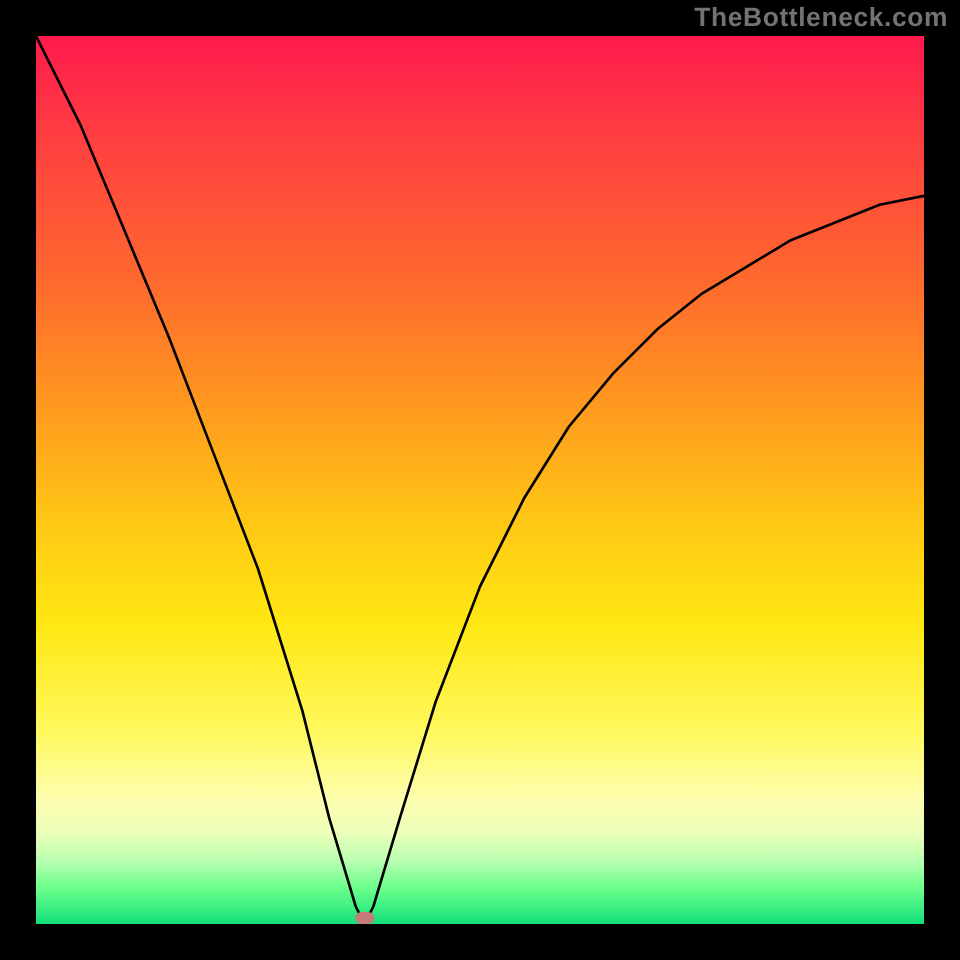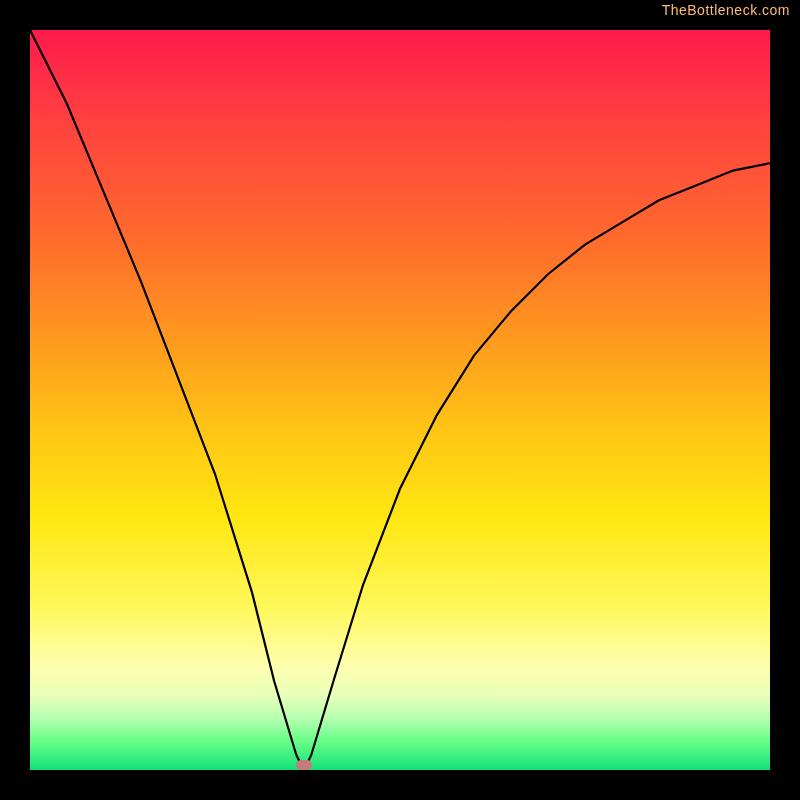--- a/index.html
+++ b/index.html
@@ -14,23 +14,23 @@
   .outer {
     position: relative;
     width: 800px;
     height: 800px;
     background: #000;
   }
   .watermark {
     position: absolute;
     top: 2px;
     right: 10px;
-    color: #fdba74;
-    font-weight: normal;
-    font-size: 14px;
+    color: #737373;
+    font-weight: bold;
+    font-size: 22px;
     letter-spacing: 0.5px;
     z-index: 10;
   }
   .plot-area {
     position: absolute;
     left: 30px;
     top: 30px;
     width: 740px;
     height: 740px;
     overflow: hidden;

